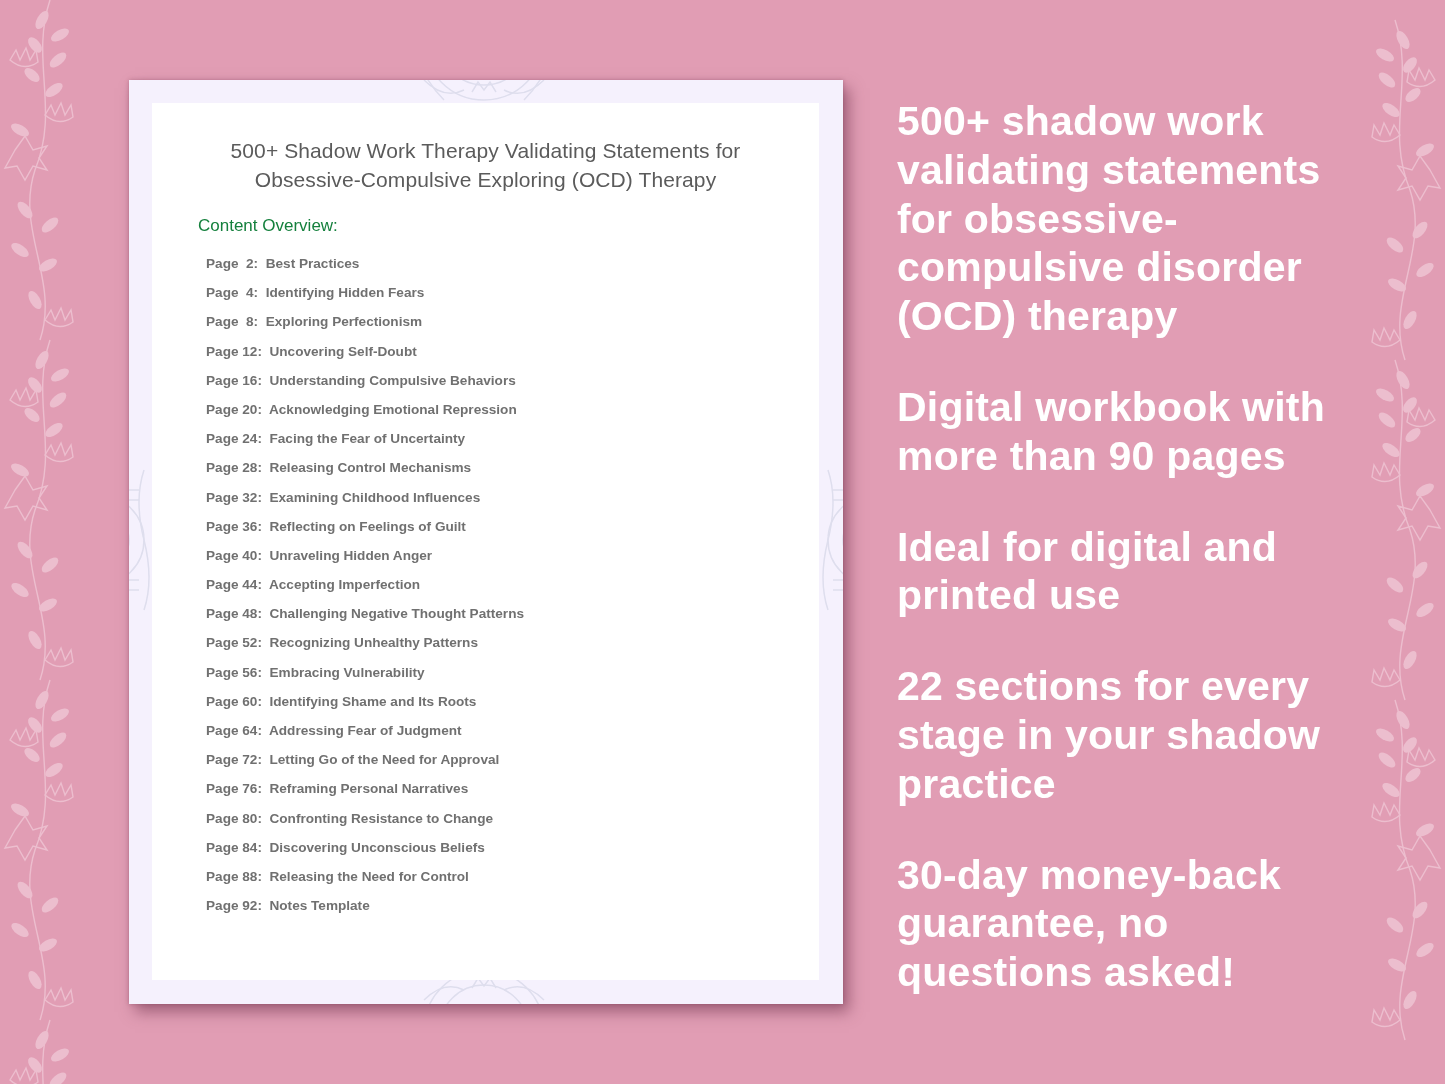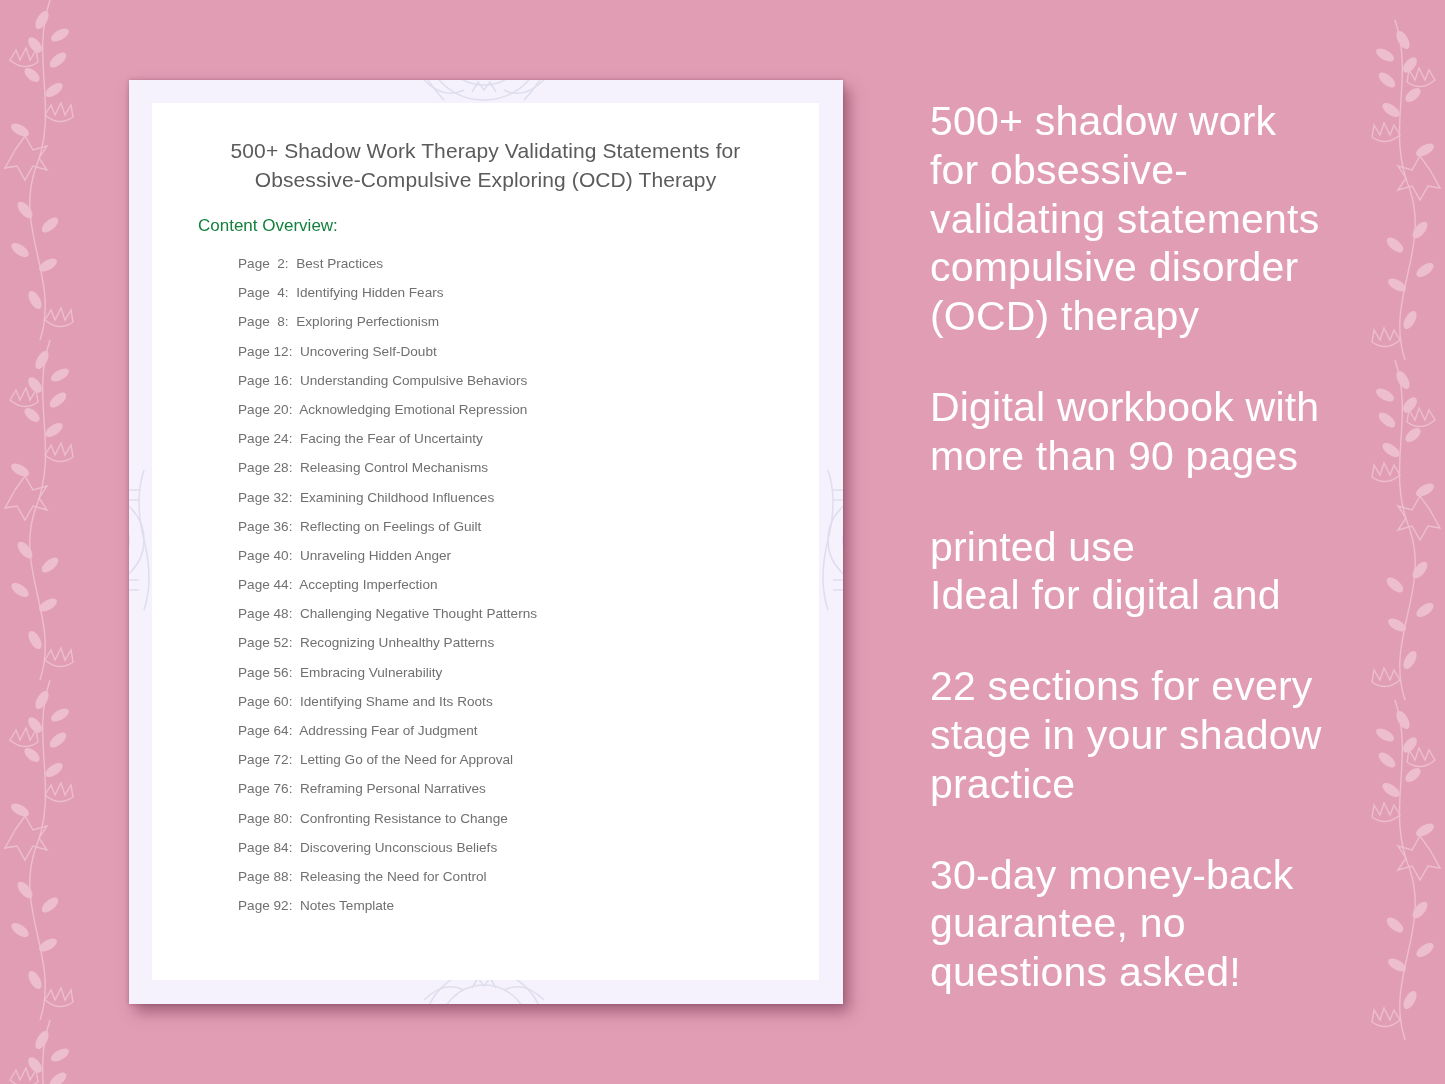--- a/index.html
+++ b/index.html
@@ -38,41 +38,41 @@
     font-size: 21px;
     line-height: 29px;
     font-weight: 400;
     letter-spacing: 0.1px;
   }
   .overview {
     position: absolute; left: 46px; top: 113px;
     color: #15803d; font-size: 17px;
   }
   .toc {
-    position: absolute; left: 86px; top: 151px;
+    position: absolute; left: 54px; top: 151px;
     list-style: none;
+    font-weight: bold;
   }
   .toc li {
     height: 29.2px;
     color: #707070;
     font-size: 13.6px;
     line-height: 20px;
     white-space: pre;
   }
   .features {
     position: absolute; left: 897px; top: 97px; width: 440px;
     color: #ffffff;
   }
   .feature {
     font-size: 41px;
     line-height: 48.8px;
-    font-weight: 400;
+    font-weight: 700;
     margin-bottom: 42px;
     letter-spacing: 0.2px;
-    margin-left: 33px;
   }
 </style>
 </head>
 <body>
 
 <svg class="vine left" viewBox="0 0 110 1084">
   <g id="vineunit" fill="none" stroke="#f6d9e4" stroke-width="1.4">
     <path d="M60 0 C40 60, 70 110, 45 170 C25 230, 70 280, 50 340"></path>
     <g fill="#f6d9e4" stroke="none">
       <ellipse cx="52" cy="20" rx="5" ry="10" transform="rotate(30 52 20)"></ellipse>
@@ -171,32 +171,32 @@
       <li><span>Page 84:</span>  <span>Discovering Unconscious Beliefs</span></li>
       <li><span>Page 88:</span>  <span>Releasing the Need for Control</span></li>
       <li><span>Page 92:</span>  <span>Notes Template</span></li>
     </ul>
   </div>
 </div>
 
 <div class="features">
   <div class="feature">
     <div>500+ shadow work</div>
+    <div>validating statements</div>
     <div>for obsessive-</div>
-    <div>validating statements</div>
     <div>compulsive disorder</div>
     <div>(OCD) therapy</div>
   </div>
   <div class="feature">
     <div>Digital workbook with</div>
     <div>more than 90 pages</div>
   </div>
   <div class="feature">
+    <div>Ideal for digital and</div>
     <div>printed use</div>
-    <div>Ideal for digital and</div>
   </div>
   <div class="feature">
     <div>22 sections for every</div>
     <div>stage in your shadow</div>
     <div>practice</div>
   </div>
   <div class="feature">
     <div>30-day money-back</div>
     <div>guarantee, no</div>
     <div>questions asked!</div>

